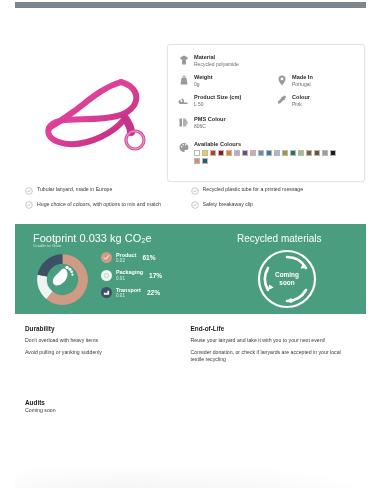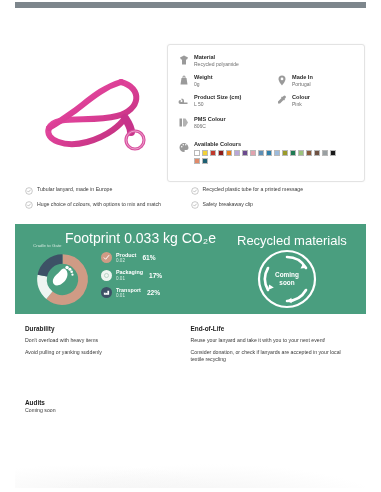--- a/index.html
+++ b/index.html
@@ -61,23 +61,23 @@
   .frow{display:flex;gap:4px;align-items:flex-start;margin-bottom:6px;}
   .chk{width:8px;height:8px;flex:0 0 8px;margin-top:.5px;}
   .ftxt{font-size:5.2px;color:#3a3a3a;line-height:6.6px;}
 
   
   .eco{
     position:absolute;left:0px;top:216px;width:351px;height:90px;
     background:#4a9e7f;color:#ffffff;
   }
   .eco-h{position:absolute;left:18px;top:9px;}
-  .eco-title{font-size:14px;line-height:10px;color:#ffffff;font-weight:normal;margin-left:32px;}
+  .eco-title{font-size:11px;line-height:10px;color:#ffffff;font-weight:normal;}
   .eco-sub{font-size:4.4px;color:#cfe6dc;line-height:6px;margin-top:0px;}
-  .rm-title{position:absolute;left:222px;top:9px;font-size:13px;color:#ffffff;text-align:right;}
+  .rm-title{position:absolute;left:222px;top:9px;font-size:10px;color:#ffffff;text-align:right;}
 
   .donut{position:absolute;left:19px;top:27px;width:57px;height:57px;}
   .legend{position:absolute;left:86px;top:28px;}
   .lrow{display:flex;align-items:center;gap:4px;margin-bottom:5.5px;}
   .lic{width:11px;height:11px;border-radius:50%;flex:0 0 11px;position:relative;}
   .lic svg{position:absolute;left:2px;top:2px;width:7px;height:7px;}
   .ltxt{line-height:1;}
   .lname{font-size:5.4px;font-weight:bold;color:#ffffff;line-height:6.2px;}
   .lval{font-size:4.6px;color:#d8ece3;line-height:5.6px;}
   .lpct{font-size:6.6px;font-weight:bold;color:#ffffff;margin-left:2px;}

